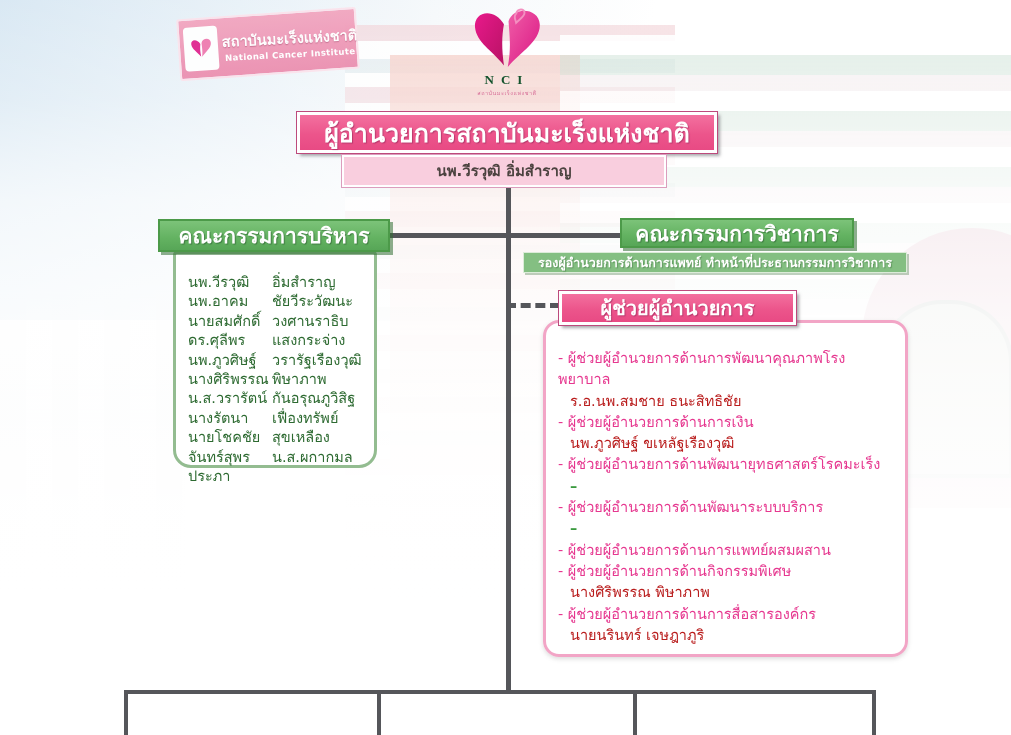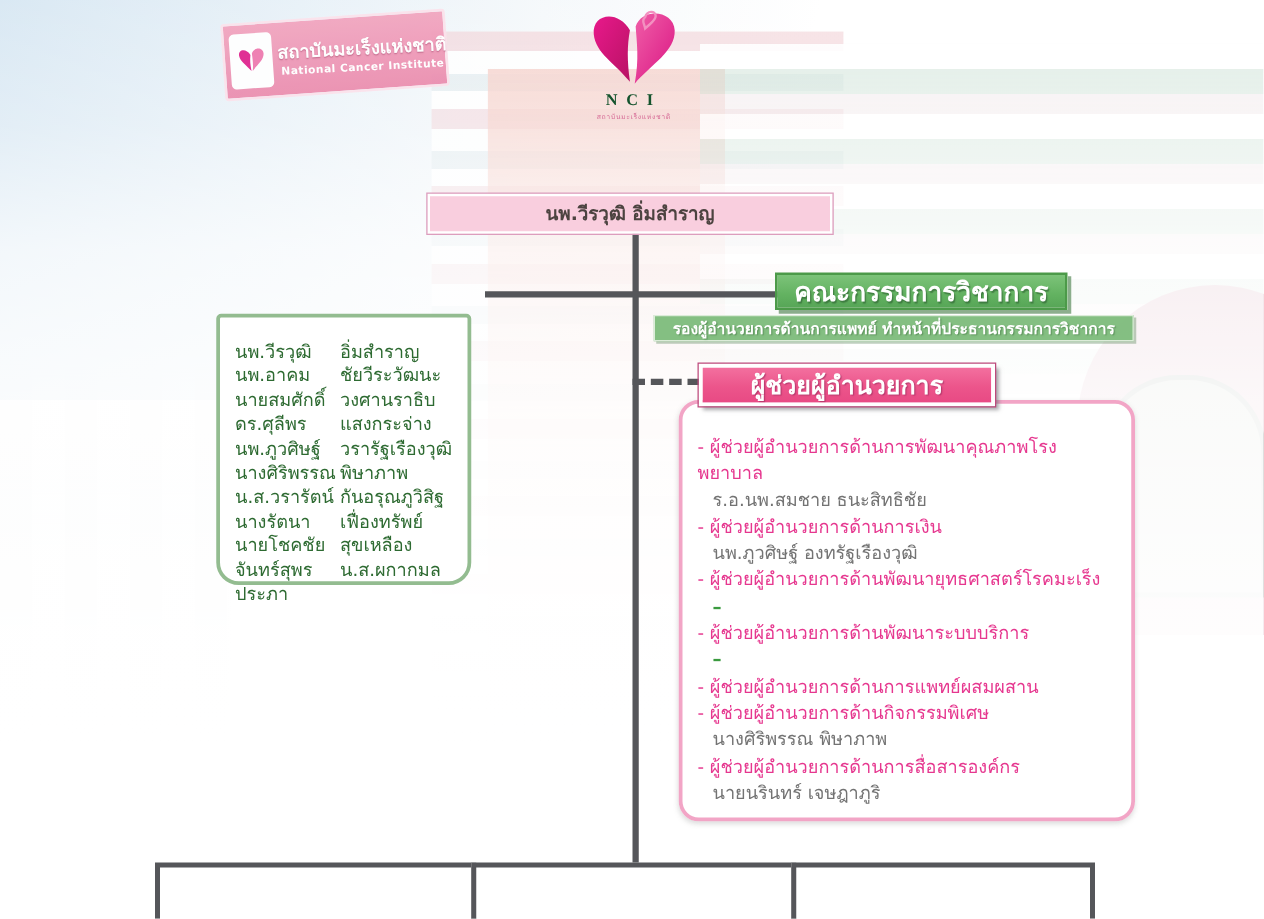--- a/index.html
+++ b/index.html
@@ -89,21 +89,21 @@
     background:rgba(121,186,119,.92);border:1px solid #dcecd9;box-sizing:border-box;
     box-shadow:2px 2px 0 rgba(70,120,70,.35);display:flex;align-items:center;justify-content:center;
     color:#fff;font-size:12.5px;font-weight:bold;text-shadow:1px 1px 1px rgba(60,110,60,.5);white-space:nowrap;}
 
   .asst-header{left:559px;top:291px;width:237px;height:34px;font-size:20px;z-index:6;}
   .asst-box{position:absolute;left:543px;top:320px;width:365px;height:337px;z-index:4;
     background:rgba(255,255,255,.95);border:3px solid #f2a5c6;border-radius:16px;
     box-sizing:border-box;box-shadow:0 2px 4px rgba(120,120,120,.25);}
   .asst-list{padding:25px 8px 0 12px;font-size:14.5px;line-height:21.3px;}
   .asst-role{color:#e6378f;}
-  .asst-name{color:#737373;padding-left:12px;}
+  .asst-name{color:#b91c1c;padding-left:12px;}
   .asst-name.vacant{color:#3a9a3f;font-weight:bold;}
 
   
   .bottom-row{position:absolute;left:124px;top:690px;display:flex;z-index:4;}
   .bottom-box{background:#fff;border:4px solid #55565a;box-sizing:border-box;height:60px;}
   .bottom-box.b1{width:257px;}
   .bottom-box.b2{width:260px;margin-left:-4px;}
   .bottom-box.b3{width:243px;margin-left:-4px;}
 </style>
 </head>
@@ -152,22 +152,24 @@
       <path d="M62 10 c2 -7 11 -7 11 -1 c0 5 -6 8 -11 13 c-1 -5 -4 -8 0 -12 Z" fill="none" stroke="#f390c0" stroke-width="2.5"></path>
     </svg>
     <div class="wall-logo-letters">NCI</div>
     <div class="wall-logo-caption">สถาบันมะเร็งแห่งชาติ</div>
   </div>
 
   <div class="line trunk"></div>
   <div class="line cross"></div>
   <div class="dash-link"></div>
 
+  <div class="plate plate-pink director-banner">ผู้อำนวยการสถาบันมะเร็งแห่งชาติ</div>
   <div class="director-name">นพ.วีรวุฒิ อิ่มสำราญ</div>
 
+  <div class="plate plate-green exec-header">คณะกรรมการบริหาร</div>
   <div class="exec-box">
     <div class="exec-grid">
       <span>นพ.วีรวุฒิ</span>
         <span>อิ่มสำราญ</span>
       <span>นพ.อาคม</span>
         <span>ชัยวีระวัฒนะ</span>
       <span>นายสมศักดิ์</span>
         <span>วงศานราธิบ</span>
       <span>ดร.ศุลีพร</span>
         <span>แสงกระจ่าง</span>
@@ -188,21 +190,21 @@
 
   <div class="plate plate-green acad-header">คณะกรรมการวิชาการ</div>
   <div class="acad-sub">รองผู้อำนวยการด้านการแพทย์ ทำหน้าที่ประธานกรรมการวิชาการ</div>
 
   <div class="plate plate-pink asst-header">ผู้ช่วยผู้อำนวยการ</div>
   <div class="asst-box">
     <div class="asst-list">
       <div class="asst-role">- ผู้ช่วยผู้อำนวยการด้านการพัฒนาคุณภาพโรงพยาบาล</div>
       <div class="asst-name">ร.อ.นพ.สมชาย ธนะสิทธิชัย</div>
       <div class="asst-role">- ผู้ช่วยผู้อำนวยการด้านการเงิน</div>
-      <div class="asst-name">นพ.ภูวศิษฐ์ องทรัฐเรืองวุฒิ</div>
+      <div class="asst-name">นพ.ภูวศิษฐ์ ขเหลัฐเรืองวุฒิ</div>
       <div class="asst-role">- ผู้ช่วยผู้อำนวยการด้านพัฒนายุทธศาสตร์โรคมะเร็ง</div>
       <div class="asst-name vacant">–</div>
       <div class="asst-role">- ผู้ช่วยผู้อำนวยการด้านพัฒนาระบบบริการ</div>
       <div class="asst-name vacant">–</div>
       <div class="asst-role">- ผู้ช่วยผู้อำนวยการด้านการแพทย์ผสมผสาน</div>
       <div class="asst-role">- ผู้ช่วยผู้อำนวยการด้านกิจกรรมพิเศษ</div>
       <div class="asst-name">นางศิริพรรณ พิษาภาพ</div>
       <div class="asst-role">- ผู้ช่วยผู้อำนวยการด้านการสื่อสารองค์กร</div>
       <div class="asst-name">นายนรินทร์ เจษฎาภูริ</div>
     </div>

